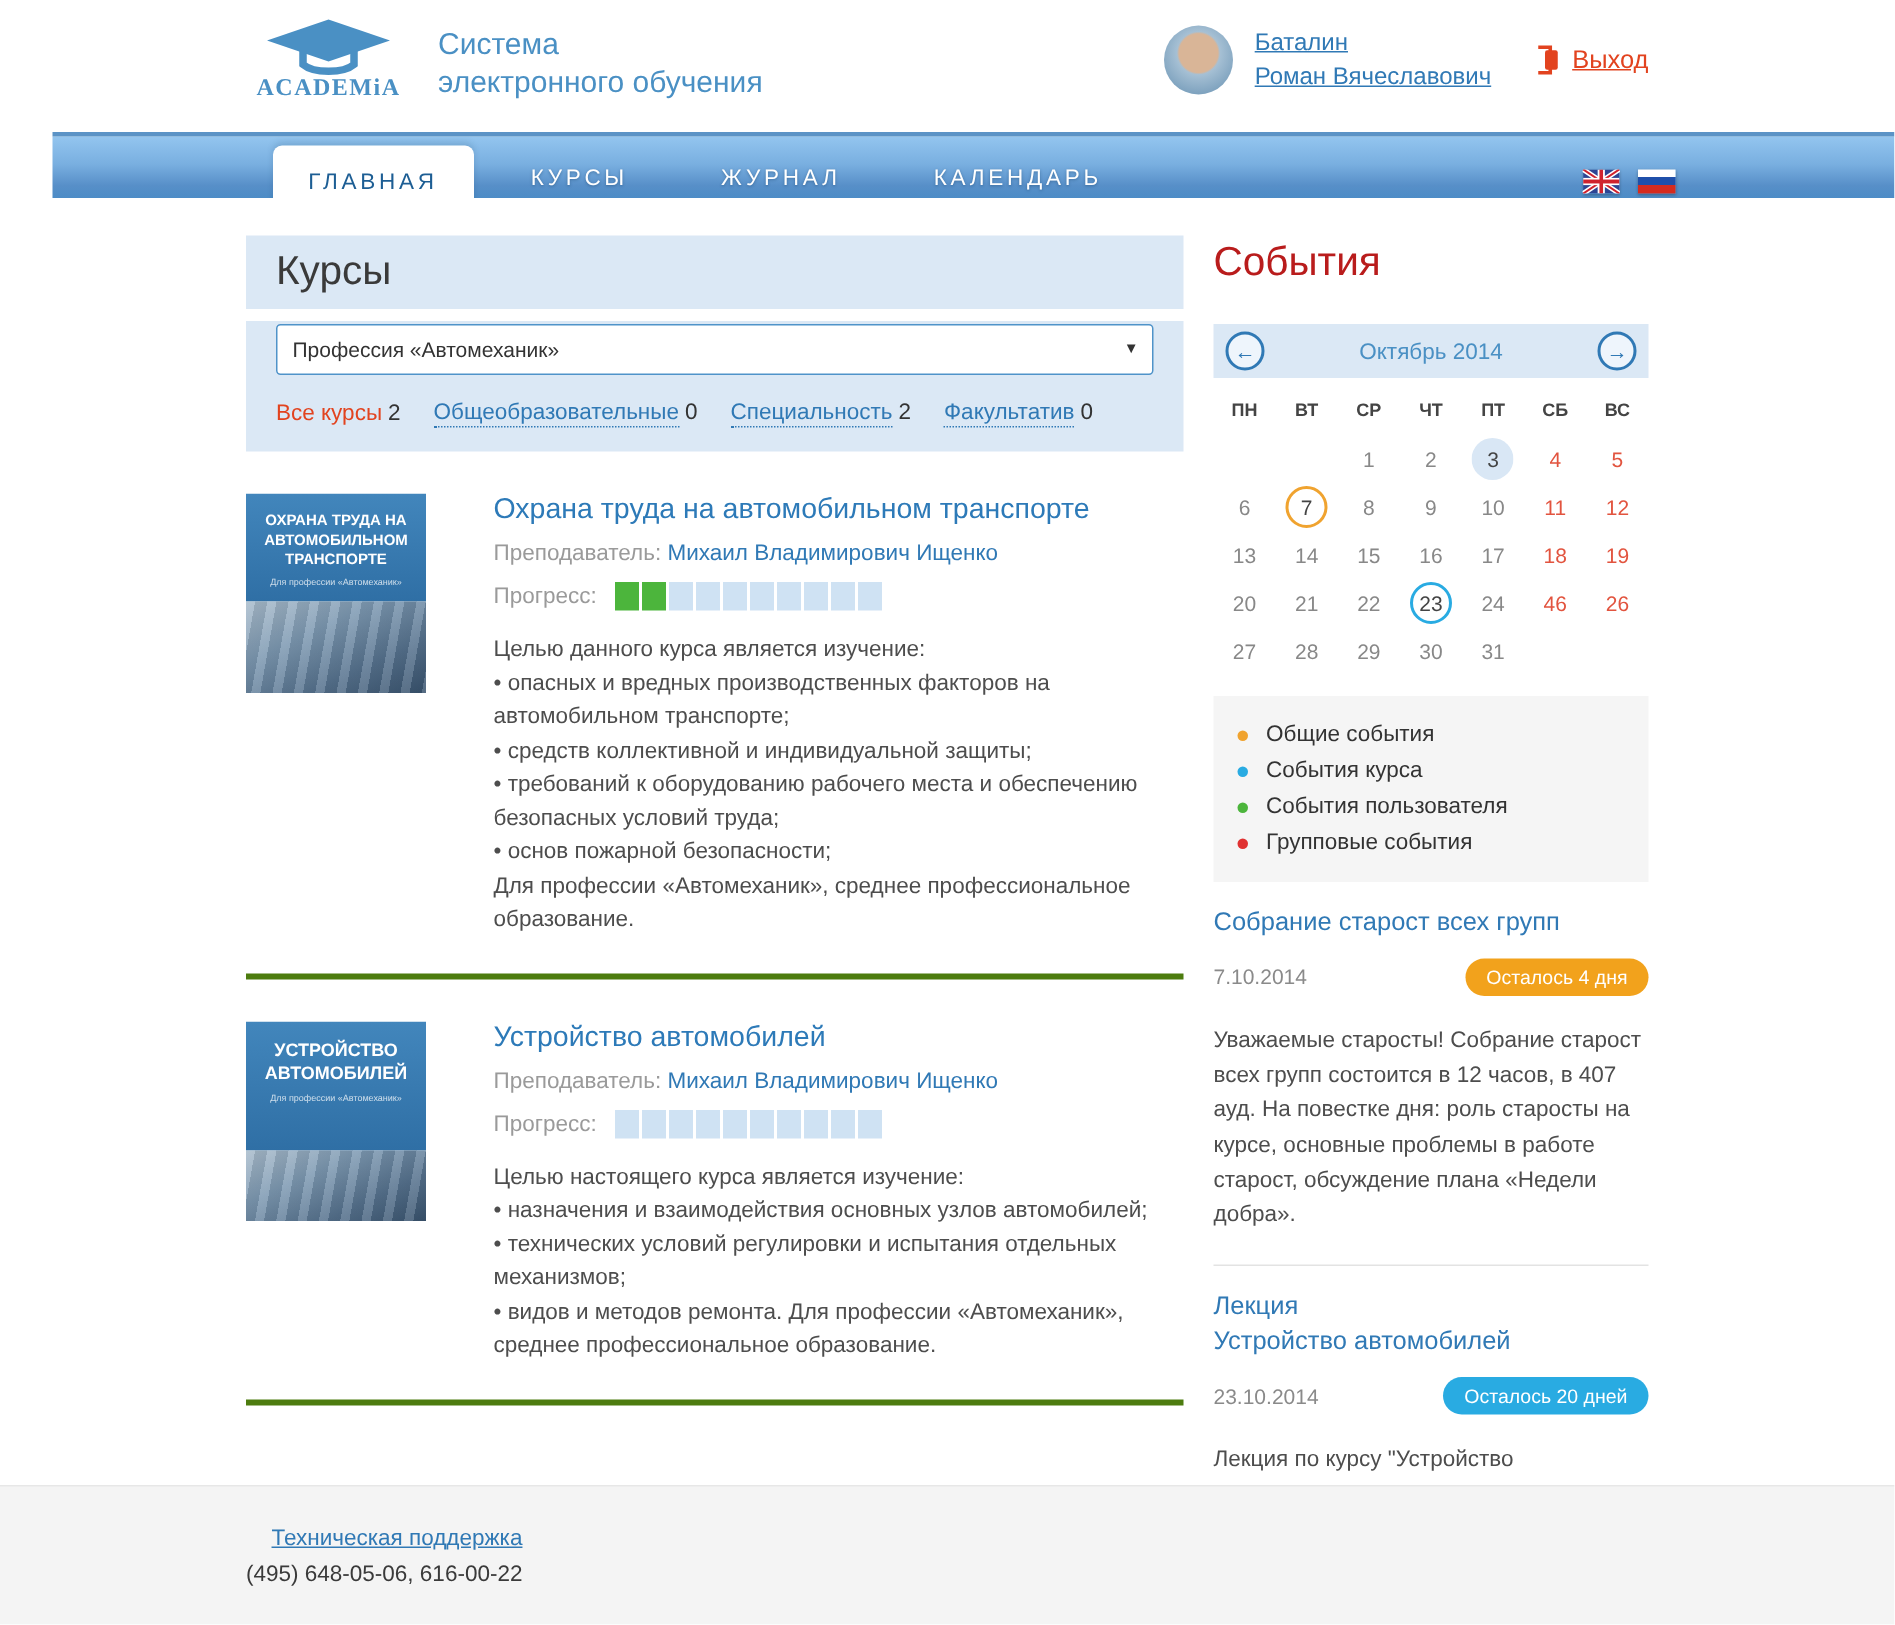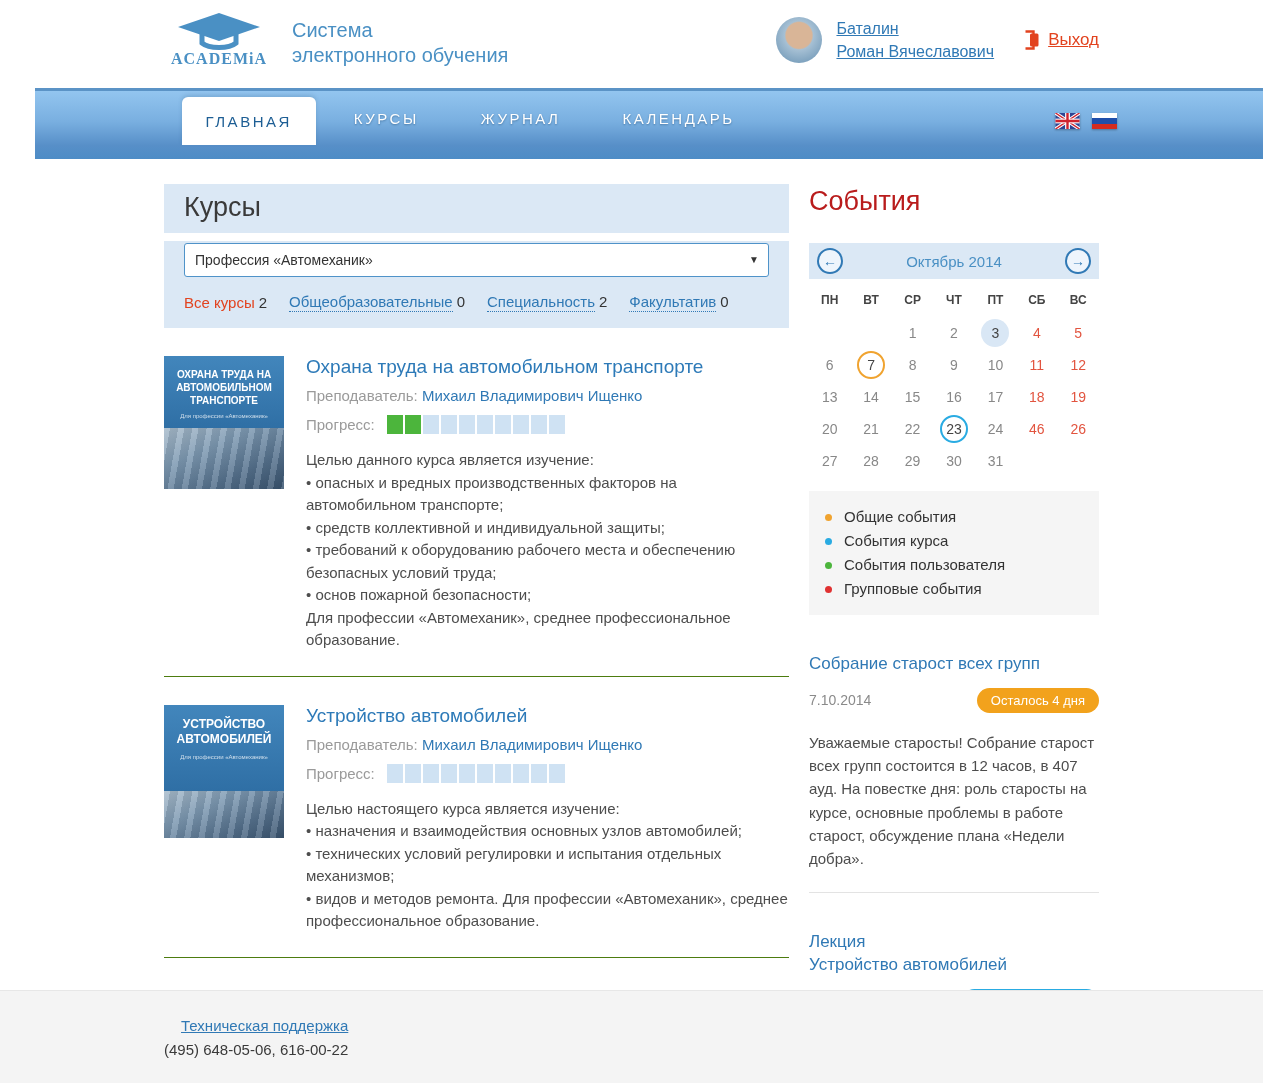--- a/index.html
+++ b/index.html
@@ -18,21 +18,21 @@
   .sys-title { font-size:20px; color:#4a90c4; line-height:1.25; font-weight:300; padding-top:6px; }
   .userbox { display:flex; align-items:center; gap:14px; }
   .avatar { width:46px; height:46px; border-radius:50%; flex-shrink:0; cursor:pointer;
             background: radial-gradient(circle at 50% 40%, #d9b597 0 36%, #a6c0d4 40%, #7fa3bf 75%, #6c93b3 100%); }
   .user-name { font-size:16px; line-height:1.45; }
   .user-name a { color:#3079b5; text-decoration:underline; cursor:pointer; }
   .logout { display:flex; align-items:center; gap:8px; margin-left:16px; }
   .logout a { color:#e2431f; font-size:17px; text-decoration:underline; cursor:pointer; }
 
   
-  nav.mainnav { height:71px; border-top:3px solid #5b93c6;
+  nav.mainnav { height:44px; border-top:3px solid #5b93c6;
     background: linear-gradient(180deg,#93c5ef 0%, #79afe0 45%, #578fc8 80%, #4d8cc6 100%); margin-left: 35px; }
   .nav-inner { display:flex; align-items:flex-end; height:54px; }
   .tabs { display:flex; align-items:flex-end; height:54px; }
   .tab { height:54px; display:flex; align-items:center; padding:0 24px; margin-right:14px;
          font-size:15px; letter-spacing:2.5px; color:#fff; text-shadow:0 1px 2px rgba(20,60,100,.45); cursor:pointer; }
   .tab.active { background:#fff; color:#1d5e94; text-shadow:none; height:48px; border-radius:6px 6px 0 0;
                 box-shadow:0 -2px 4px rgba(30,70,110,.18); }
   .flags { margin-left:auto; display:flex; align-items:center; gap:12px; padding-bottom:16px; }
   .flag { width:25px; height:16px; cursor:pointer; box-shadow:0 1px 2px rgba(0,0,0,.3); display:block; }
   .flag-ru { background: linear-gradient(180deg,#fff 0 33%, #1f4faa 33% 66%, #d52b1e 66% 100%); }
@@ -50,21 +50,21 @@
   select.profession { width:100%; height:34px; appearance:none; -webkit-appearance:none;
     border:1px solid #4f93c9; border-radius:3px; background:#fff; font-size:14px; color:#333;
     padding:0 28px 0 10px; font-family:"Liberation Sans", sans-serif; cursor:pointer; }
   .caret { position:absolute; right:10px; top:11px; font-size:10px; color:#333; pointer-events:none; }
   .filters { display:flex; align-items:center; gap:22px; margin-top:16px; font-size:15px; }
   .filter { display:flex; gap:4px; align-items:baseline; }
   .filter .lbl { cursor:pointer; color:#3079b5; border-bottom:1px dotted #3079b5; padding-bottom:1px; }
   .filter.active .lbl { color:#e2431f; border-bottom:none; cursor:default; }
   .filter .cnt { color:#333; }
 
-  .course { display:flex; padding:28px 0 24px; border-bottom:1px solid #4d7c0f; }
+  .course { display:flex; padding:28px 0 24px; border-bottom:4px solid #4d7c0f;gap:23px; }
   .cover { width:120px; height:133px; flex-shrink:0; display:flex; flex-direction:column; overflow:hidden; cursor:pointer; }
   .cover-top { background:linear-gradient(180deg,#4286bc,#2f6fa5); color:#fff; text-align:center;
                padding:12px 7px 8px; min-height:72px; }
   .cover-title { font-size:10px; font-weight:bold; line-height:1.3; }
   .cover-sub { font-size:6px; opacity:.75; margin-top:6px; }
   .cover-photo { flex:1;
     background: linear-gradient(155deg,#a9bccc 0%, #7d99b2 35%, #55718d 70%, #39536e 100%);
     background-size:cover; position:relative; }
   .cover-photo::after { content:""; position:absolute; inset:0;
     background: repeating-linear-gradient(100deg, rgba(255,255,255,.14) 0 6px, rgba(0,0,0,.08) 6px 14px); }
@@ -93,21 +93,21 @@
   .cal-d.empty { cursor:default; }
   .cal-d.weekend { color:#e2543f; }
   .cal-d.selected { background:#d9e7f5; color:#444; }
   .cal-d.ring-orange { border-color:#f0a32f; color:#444; }
   .cal-d.ring-blue { border-color:#29abe2; color:#444; }
 
   .legend { background:#f5f5f5; padding:14px 16px; margin-top:8px; }
   .legend li { list-style:none; display:flex; align-items:center; font-size:15px; color:#333; line-height:20px; padding:2px 0; }
   .dot { width:7px; height:7px; border-radius:50%; margin-right:12px; flex-shrink:0; }
 
-  .event { margin-top:38px; }
+  .event { margin-top:16px; }
   .ev-title a { display:block; color:#3079b5; font-size:17px; text-decoration:none; line-height:1.35; cursor:pointer; }
   .ev-meta { display:flex; align-items:center; justify-content:space-between; margin-top:12px; }
   .ev-date { color:#8a8a8a; font-size:14px; }
   .badge { color:#fff; font-size:13px; padding:5px 14px; border-radius:14px; }
   .ev-descr { margin-top:18px; font-size:15px; color:#4d4d4d; line-height:1.55; }
   .ev-sep { border:none; border-top:1px solid #e3e3e3; margin:22px 0 0; }
 
   
   footer { height:93px; background:#f4f4f4; border-top:1px solid #e7e7e7; }
   .foot-inner { display:flex; justify-content:space-between; padding-top:26px; font-size:15px; }

